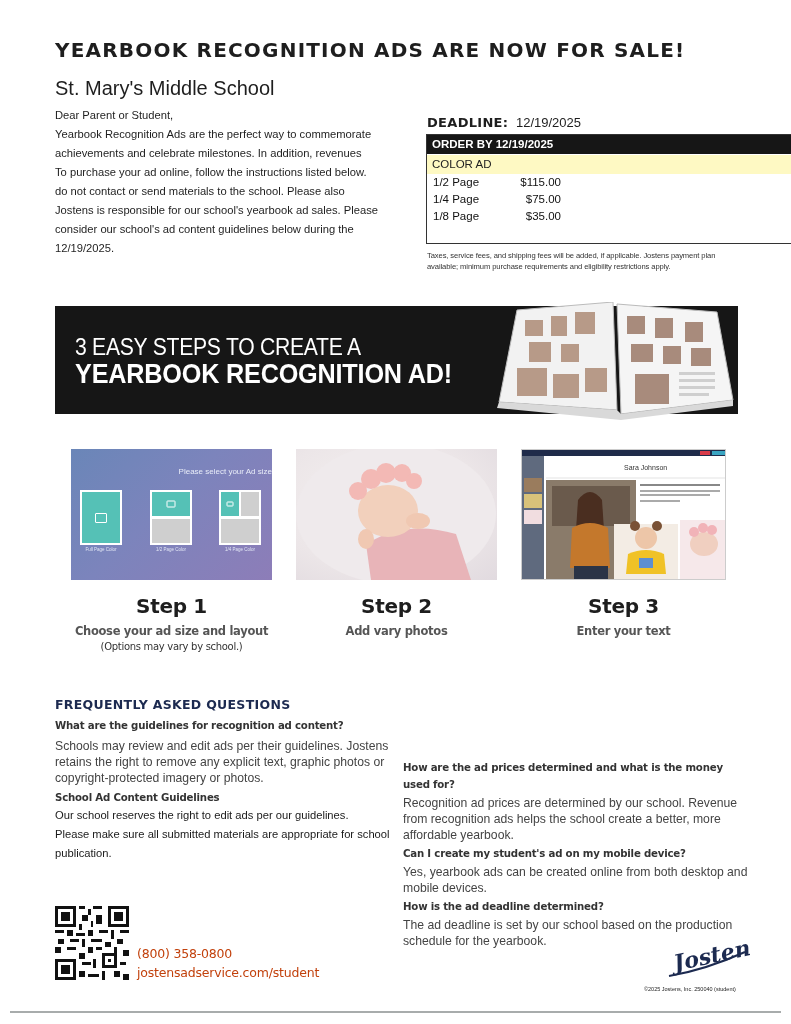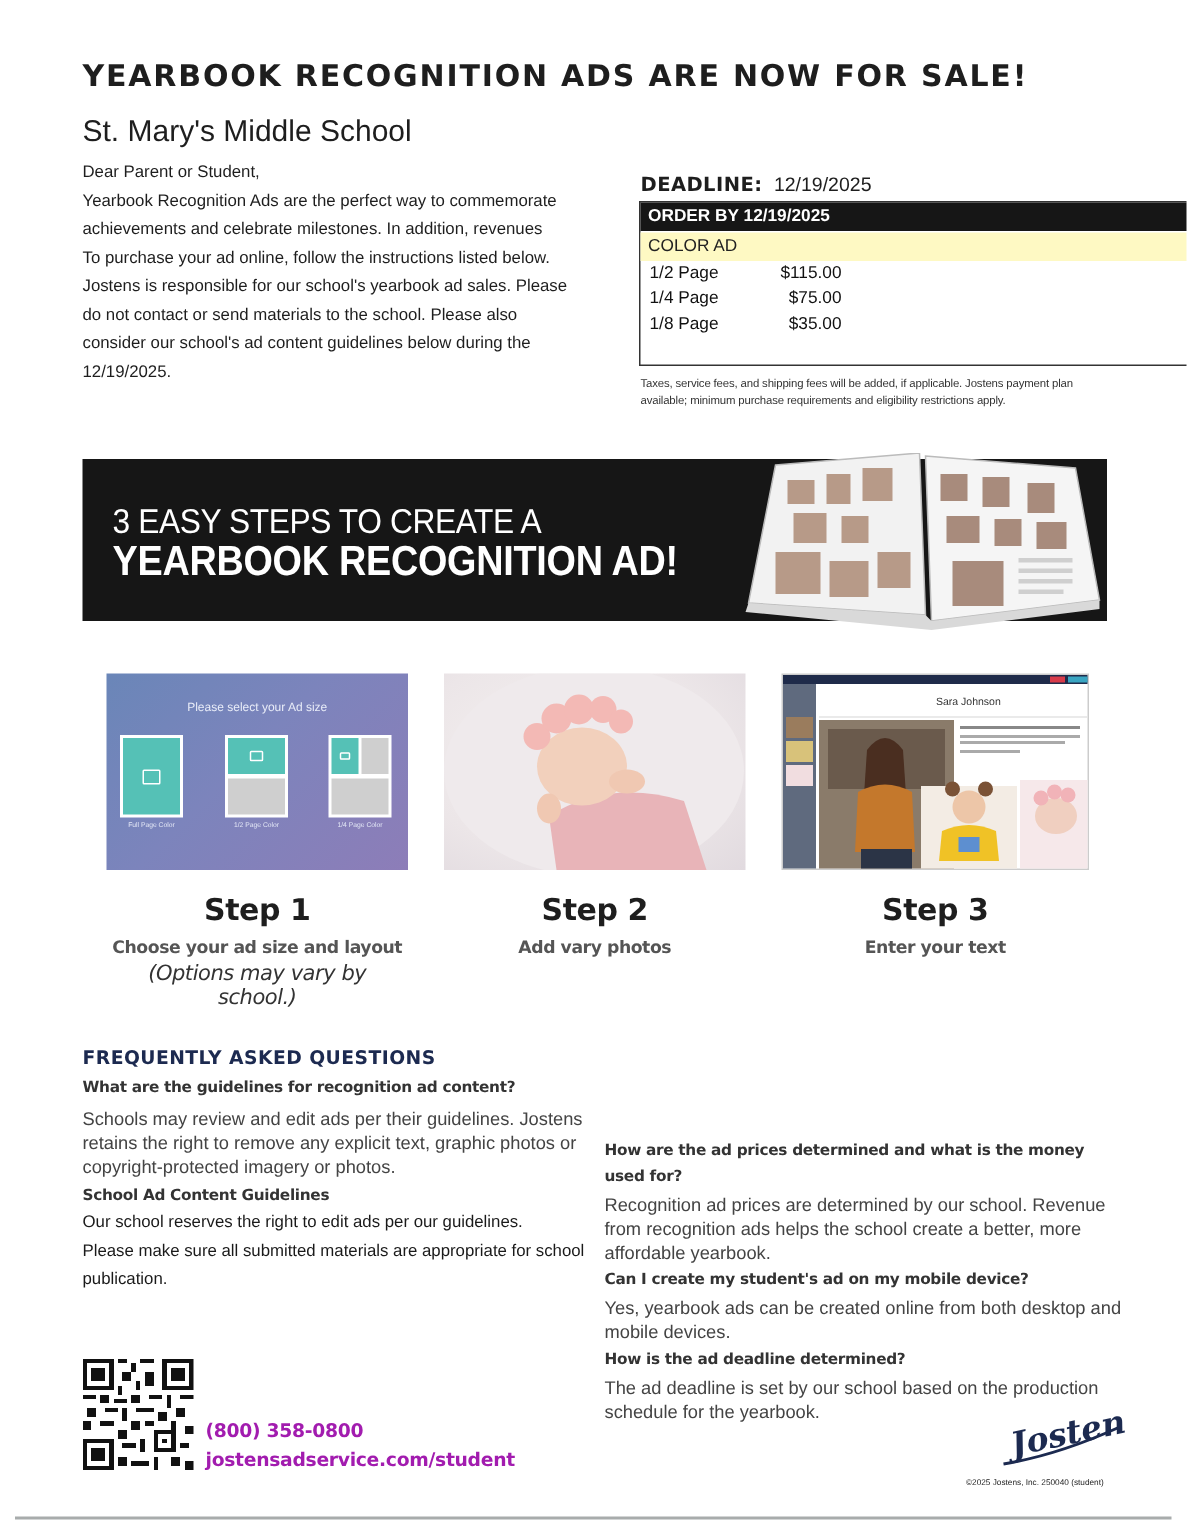--- a/index.html
+++ b/index.html
@@ -29,60 +29,60 @@
   .banner { left: 55px; top: 306px; width: 683px; height: 108px; background: #161616; overflow: visible; }
   .banner-l1 { left: 20px; top: 28px; font-family: "Liberation Sans Narrow", "Liberation Sans", sans-serif; color: #fff; font-size: 23px; letter-spacing: -0.3px; white-space: nowrap; transform: scaleX(0.92); transform-origin: left; }
   .banner-l2 { left: 20px; top: 52px; color: #fff; font-weight: bold; font-size: 28px; letter-spacing: -0.2px; white-space: nowrap; transform: scaleX(0.9); transform-origin: left; }
   .book { left: 440px; top: -4px; width: 240px; height: 118px; }
 
   .step-img { top: 449px; width: 201px; height: 131px; overflow: hidden; }
   .step1-img { left: 71px; background: linear-gradient(135deg, #6a86b8 0%, #7c84bc 45%, #8d7db8 100%); }
   .step2-img { left: 296px; background: radial-gradient(ellipse at 40% 40%, #f4f0f0 0%, #ece6e8 60%, #e1dadf 100%); }
   .step3-img { left: 521px; width: 205px; background: #fff; border: 1px solid #ccc; }
 
-  .sel-title { position: absolute; left: 0; right: 0; top: 18px; text-align: center; color: #e8ecf8; font-size: 8px; }
+  .sel-title { position: absolute; left: 0; right: 0; top: 18px; text-align: right; color: #e8ecf8; font-size: 8px; }
   .ad-opt { position: absolute; top: 41px; width: 42px; height: 55px; background: #fff; padding: 2px; }
   .ad-opt .inner { width: 100%; height: 100%; position: relative; }
   .ad-cap { position: absolute; top: 98px; width: 60px; text-align: center; color: #e2e6f5; font-size: 4.5px; }
   .teal { background: #55c1b6; }
   .grey { background: #cfcfcf; }
   .pic-glyph { position: absolute; width: 12px; height: 10px; border: 1.5px solid #fff; border-radius: 1px; left: 50%; top: 50%; transform: translate(-50%,-50%); }
 
   .step-title { top: 594px; width: 201px; text-align: center; font-family: "DejaVu Sans", sans-serif; font-weight: bold; font-size: 20px; color: #1e1e1e; letter-spacing: -0.3px; }
   .step-desc { top: 624px; width: 201px; text-align: center; font-family: "DejaVu Sans", sans-serif; font-weight: bold; font-size: 11.5px; color: #555; letter-spacing: -0.3px; }
-  .step-note { top: 641px; width: 201px; text-align: center; font-family: "DejaVu Sans", sans-serif; font-size: 14px; color: #333; letter-spacing: -0.3px; font-style: italic; }
+  .step-note { top: 641px; width: 201px; text-align: center; font-family: "DejaVu Sans", sans-serif; font-size: 10px; color: #333; letter-spacing: -0.3px; }
 
   .faq-title { left: 55px; top: 697px; font-family: "DejaVu Sans", sans-serif; font-weight: bold; font-size: 12.5px; color: #1c2a50; letter-spacing: 0.3px; }
   .faq-q { font-family: "DejaVu Sans", sans-serif; font-weight: bold; font-size: 10.2px; color: #333; letter-spacing: -0.2px; line-height: 17px; }
   .faq-a { font-size: 12.2px; color: #444; line-height: 16px; }
   .faq-a.dark { font-size: 11.2px; color: #1a1a1a; line-height: 19px; }
   .faq-col1 { left: 55px; top: 717px; width: 345px; }
   .faq-col2 { left: 403px; top: 759px; width: 345px; }
   .faq-block { margin-bottom: 2px; }
 
   .qr { left: 55px; top: 906px; width: 74px; height: 74px; }
-  .contact { left: 137px; top: 944px; font-family: "DejaVu Sans", sans-serif; font-weight: bold; font-size: 12.5px; color: #a21caf; line-height: 19px; letter-spacing: -0.2px; }
+  .contact { left: 137px; top: 944px; font-family: "DejaVu Sans", sans-serif; font-weight: normal; font-size: 12.5px; color: #c2410c; line-height: 19px; letter-spacing: -0.2px; }
 
   .logo { left: 665px; top: 930px; width: 85px; height: 50px; }
   .copyright { left: 644px; top: 986px; font-size: 5.5px; color: #222; white-space: nowrap; }
   .footer-rule { left: 10px; top: 1011px; width: 771px; height: 2px; background: #a8acac; }
 </style>
 </head>
 <body>
 
 <div class="abs main-title">YEARBOOK RECOGNITION ADS ARE NOW FOR SALE!</div>
 <div class="abs school-name">St. Mary's Middle School</div>
 
 <div class="abs letter">
   <p>Dear Parent or Student,</p>
   <p>Yearbook Recognition Ads are the perfect way to commemorate</p>
   <p>achievements and celebrate milestones. In addition, revenues</p>
   <p>To purchase your ad online, follow the instructions listed below.</p>
+  <p>do not contact or send materials to the school. Please also</p>
   <p>Jostens is responsible for our school's yearbook ad sales. Please</p>
-  <p>do not contact or send materials to the school. Please also</p>
   <p>consider our school's ad content guidelines below during the</p>
   <p>12/19/2025.</p>
 </div>
 
 <div class="abs deadline">
   <span class="lbl">DEADLINE:</span>
   <span class="val">12/19/2025</span>
 </div>
 
 <div class="abs price-box">

